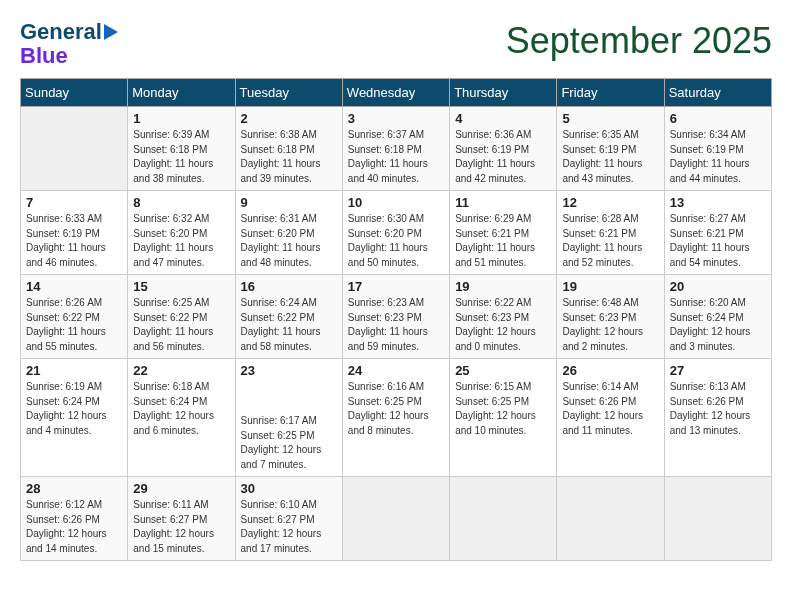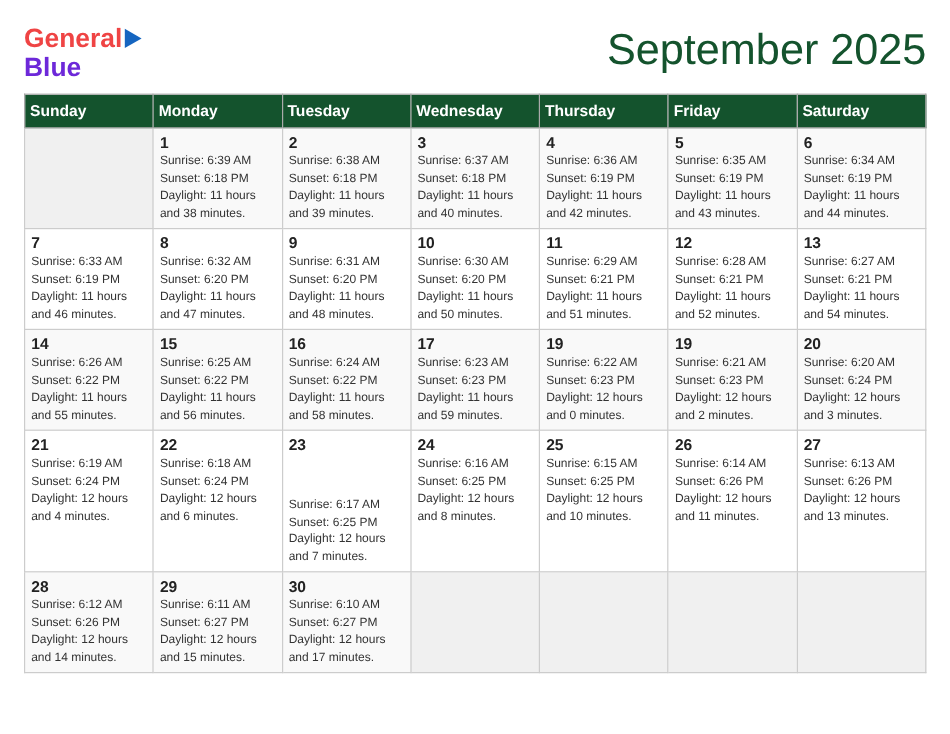--- a/index.html
+++ b/index.html
@@ -17,21 +17,21 @@
       margin-bottom: 10px;
     }
     .logo {
       display: flex;
       flex-direction: column;
       align-items: flex-start;
     }
     .logo-text {
       font-size: 22px;
       font-weight: bold;
-      color: #ef4444;
+      color: #0c4a6e;
       line-height: 1.1;
     }
     .logo-blue { color: #6d28d9; }
     .logo-arrow {
       width: 0; height: 0;
       border-top: 8px solid transparent;
       border-bottom: 8px solid transparent;
       border-left: 14px solid #1565c0;
       display: inline-block;
       margin-left: 2px;
@@ -47,24 +47,24 @@
     }
     .location {
       font-size: 16px;
       color: #555;
     }
     table {
       width: 100%;
       border-collapse: collapse;
     }
     thead tr th {
-      background-color: #14532d;
+      background-color: #0c4a6e;
       color: #fff;
       font-size: 13px;
-      font-weight: bold;
+      font-weight: normal;
       padding: 6px 4px;
       text-align: left;
       border: 1px solid #aaa;
     }
     tbody tr td {
       border: 1px solid #ccc;
       vertical-align: top;
       padding: 4px 5px;
       width: calc(100% / 7);
       min-height: 80px;
@@ -247,21 +247,21 @@
         </td>
         <td>
           <span class="day-num">19</span>
           <div class="cell-info" style="white-space: pre-line;">Sunrise: 6:22 AM
 Sunset: 6:23 PM
 Daylight: 12 hours
 and 0 minutes.</div>
         </td>
         <td>
           <span class="day-num">19</span>
-          <div class="cell-info" style="white-space: pre-line;">Sunrise: 6:21 AM
+          <div class="cell-info" style="white-space: pre-line;">Sunrise: 6:48 AM
 Sunset: 6:23 PM
 Daylight: 12 hours
 and 2 minutes.</div>
         </td>
         <td>
           <span class="day-num">20</span>
           <div class="cell-info" style="white-space: pre-line;">Sunrise: 6:20 AM
 Sunset: 6:24 PM
 Daylight: 12 hours
 and 3 minutes.</div>

